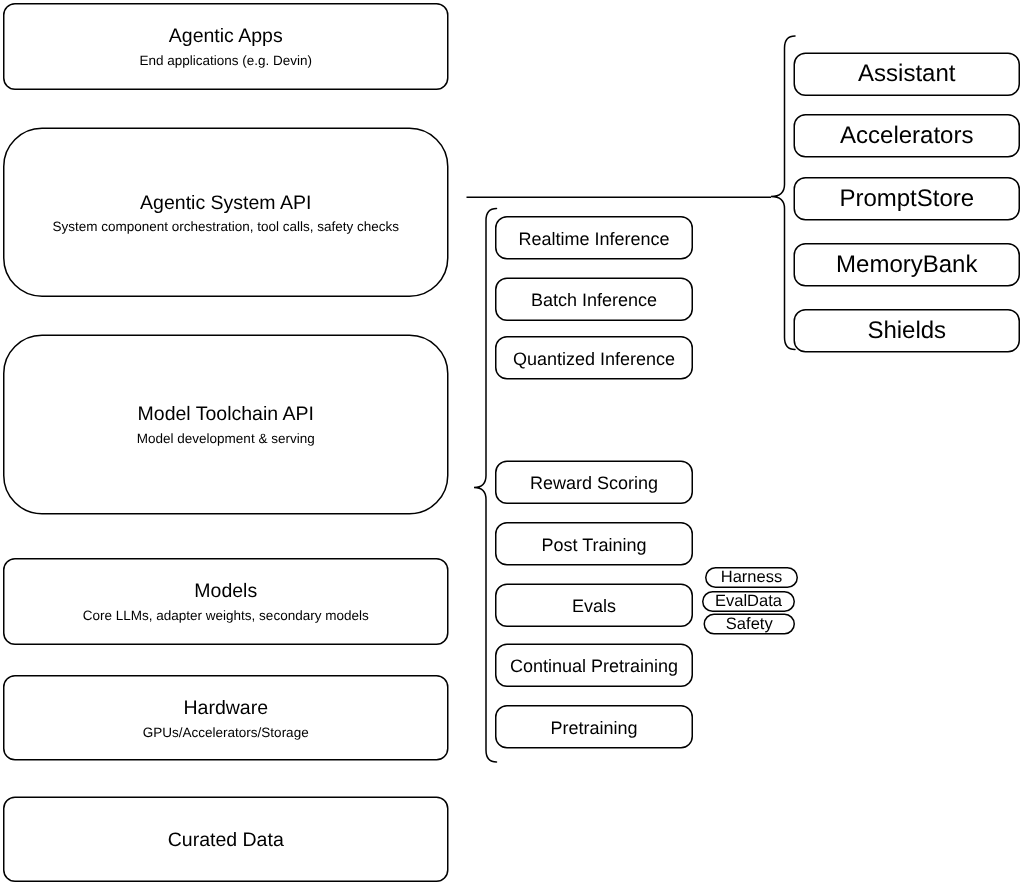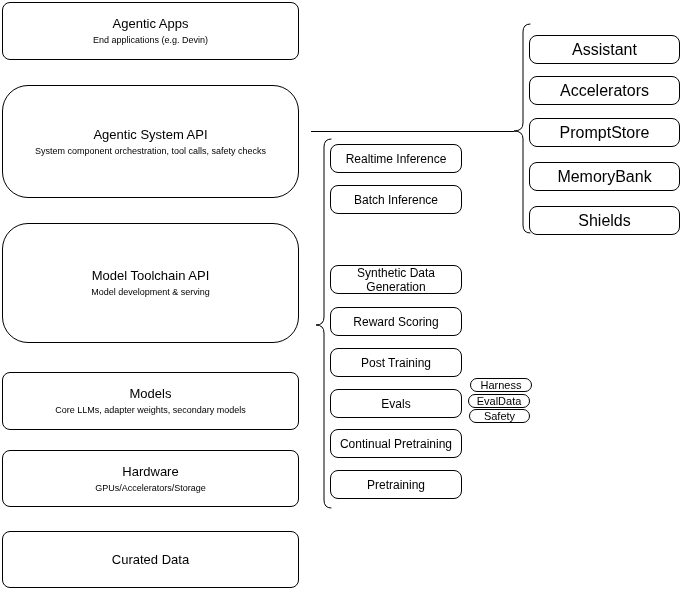--- a/index.html
+++ b/index.html
@@ -55,22 +55,22 @@
   <div class="box lbox r12" style="top:531px;height:57px">
     <div class="ltitle">Curated Data</div>
   </div>
 
   <div class="box mbox" style="top:144px">
       <span>Realtime Inference</span>
     </div>
   <div class="box mbox" style="top:185px">
       <span>Batch Inference</span>
     </div>
-  <div class="box mbox" style="top:265px">
-      <span>Synthetic Data Generation</span>
+  <div class="box mbox" style="top:224px">
+      <span>Quantized Inference</span>
     </div>
   <div class="box mbox" style="top:307px">
       <span>Reward Scoring</span>
     </div>
   <div class="box mbox" style="top:348px">
       <span>Post Training</span>
     </div>
   <div class="box mbox" style="top:389px">
       <span>Evals</span>
     </div>

